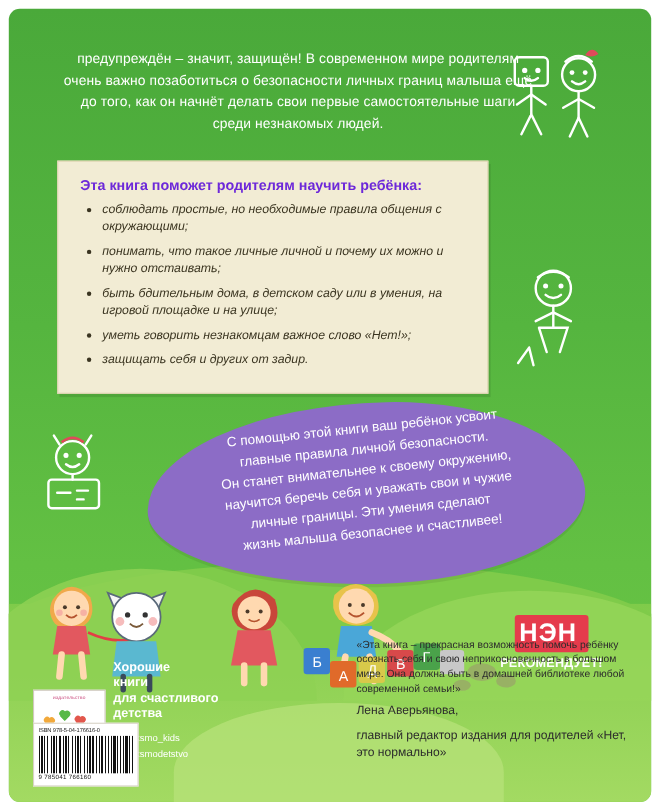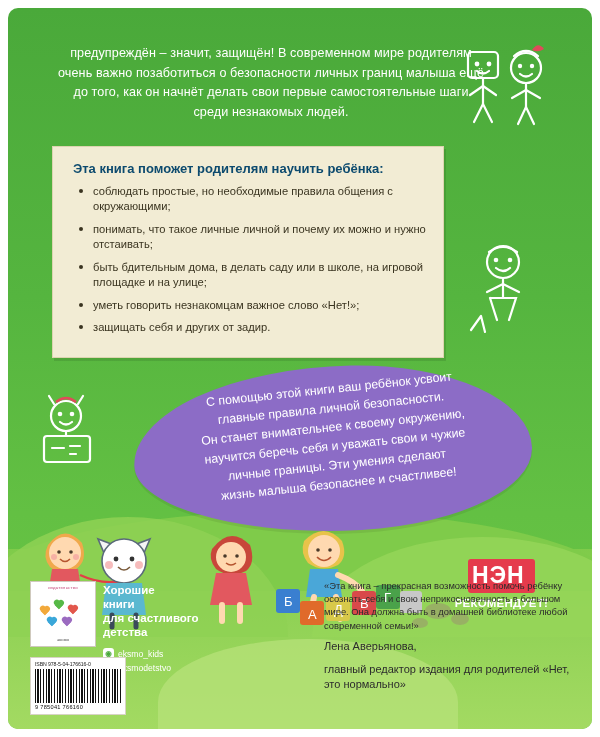--- a/index.html
+++ b/index.html
@@ -86,36 +86,37 @@
   .panel {
     position: absolute;
     left: 44px; top: 138px;
     width: 392px; height: 212px;
     background: #f2ecd4;
     border: 1px solid #ddd4b0;
     box-shadow: 2px 3px 0 rgba(0,0,0,.10);
     padding: 14px 16px 10px 18px;
   }
   .panel-title {
-    color: #0c4a6e;
+    color: #6d28d9;
     font-size: 13px;
     font-weight: bold;
     margin: 0 0 8px 2px;
   }
   .panel ul {
     margin: 0; padding: 0 0 0 14px;
     list-style: none;
   }
   .panel li {
     position: relative;
     color: #3a3420;
     font-size: 11.2px;
     line-height: 1.38;
     margin-bottom: 7px;
     padding-left: 8px;
+    font-style: italic;
   }
   .panel li:before {
     content: "";
     position: absolute;
     left: -6px; top: 5px;
     width: 4px; height: 4px;
     border-radius: 50%;
     background: #3a3420;
   }
 
@@ -157,20 +158,21 @@
   }
 
   
   .pubblock {
     position: absolute;
     left: 22px; bottom: 36px;
     width: 190px;
     height: 112px;
     display: flex;
     gap: 7px;
+    align-items: flex-end;
   }
   .pub-logo {
     width: 66px; height: 66px;
     background: #ffffff;
     border: 1px solid #cfc9bd;
     position: relative;
     overflow: hidden;
   }
   .pub-logo .lg-top {
     position: absolute; top: 3px; left: 0; right: 0;
@@ -327,21 +329,21 @@
       <path d="M30 14 q10 -8 20 0" fill="none" stroke="#e04a5a" stroke-width="2.4"></path>
     </svg>
 
     <div class="intro">предупреждён – значит, защищён! В современном мире родителям очень важно позаботиться о безопасности личных границ малыша ещё до того, как он начнёт делать свои первые самостоятельные шаги среди незнакомых людей.</div>
 
     <div class="panel">
       <div class="panel-title">Эта книга поможет родителям научить ребёнка:</div>
       <ul>
         <li>соблюдать простые, но необходимые правила общения с окружающими;</li>
         <li>понимать, что такое личные личной и почему их можно и нужно отстаивать;</li>
-        <li>быть бдительным дома, в делать саду или в школе, на игровой площадке и на улице;</li>
+        <li>быть бдительным дома, в детском саду или в умения, на игровой площадке и на улице;</li>
         <li>уметь говорить незнакомцам важное слово «Нет!»;</li>
         <li>защищать себя и других от задир.</li>
       </ul>
     </div>
 
     <div class="blob"></div>
     <div class="blob-text">
       <div>С помощью этой книги ваш ребёнок усвоит</div>
       <div>главные правила личной безопасности.</div>
       <div>Он станет внимательнее к своему окружению,</div>

